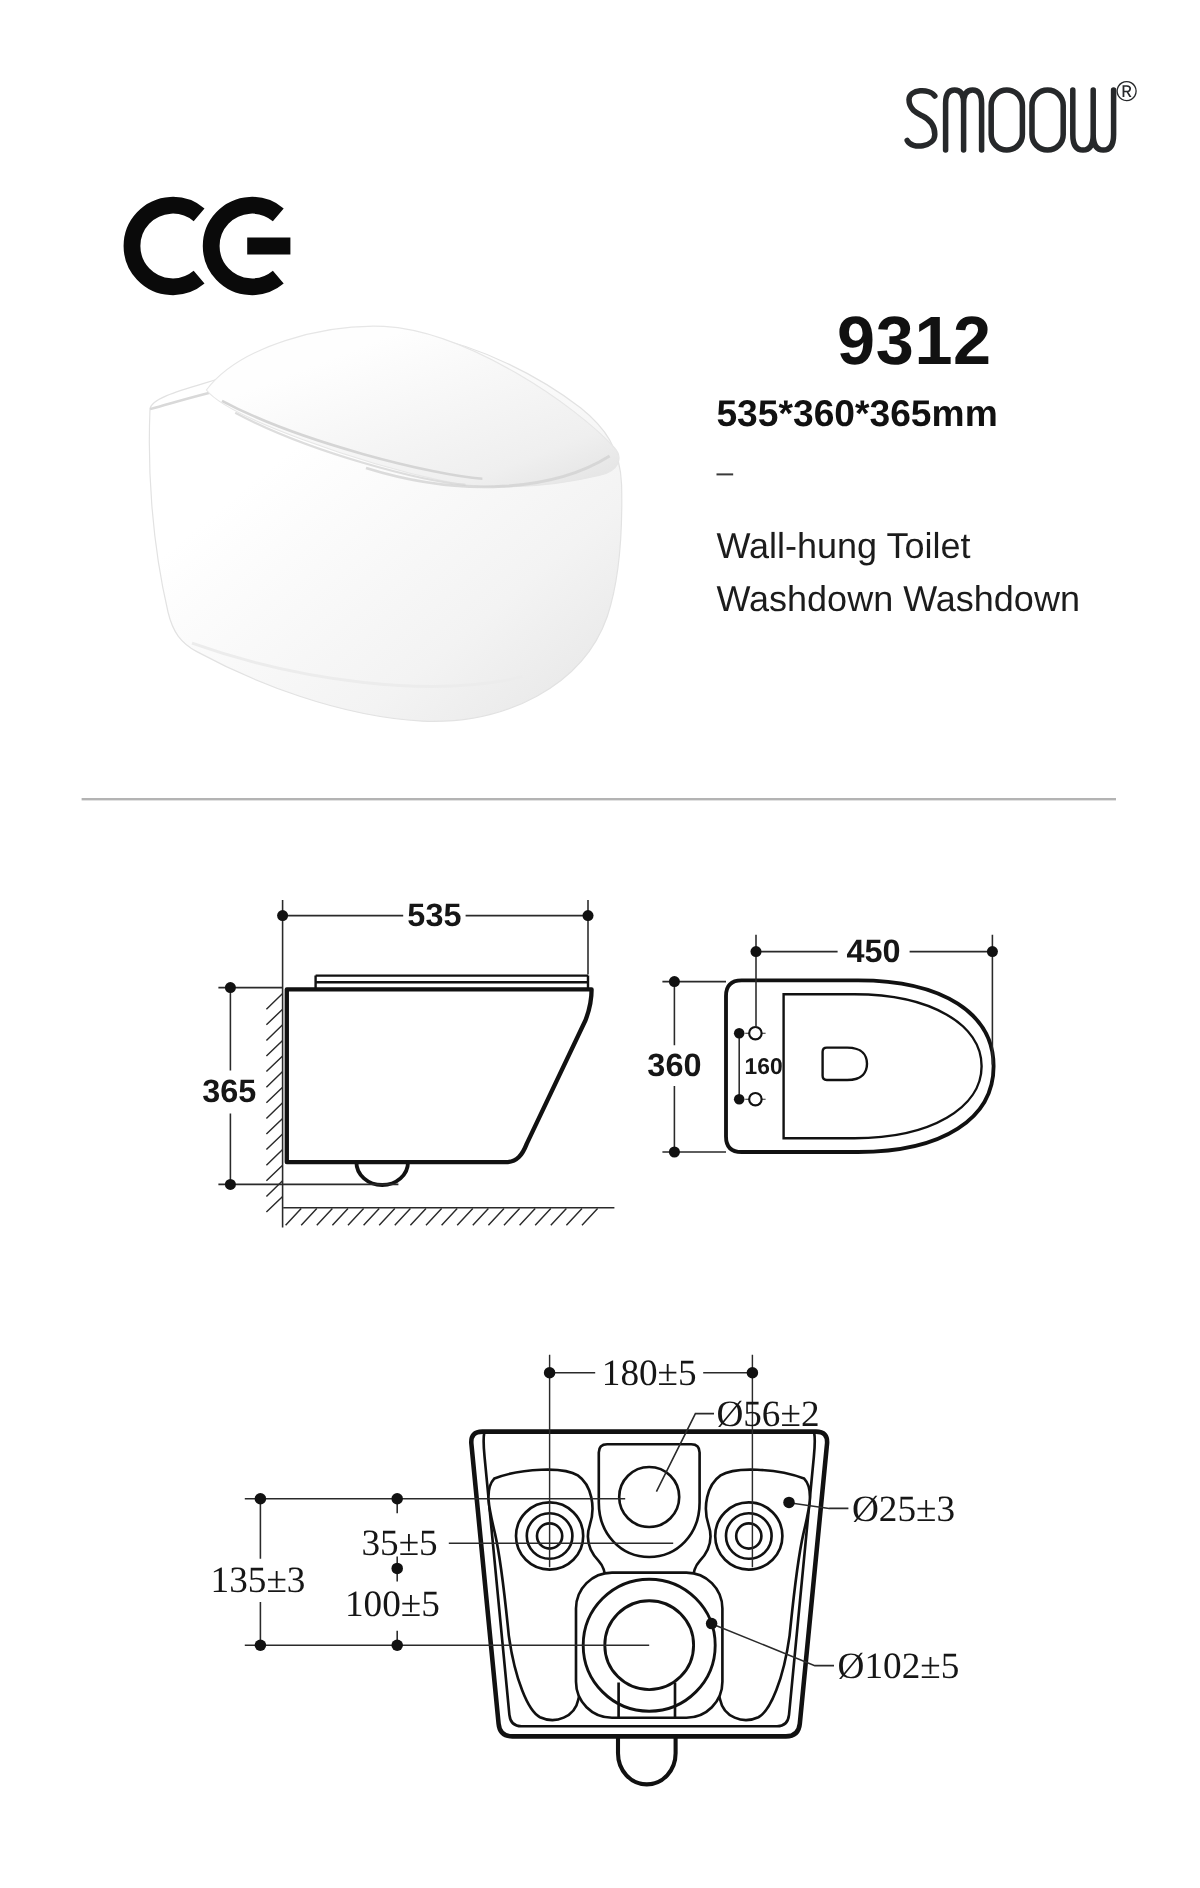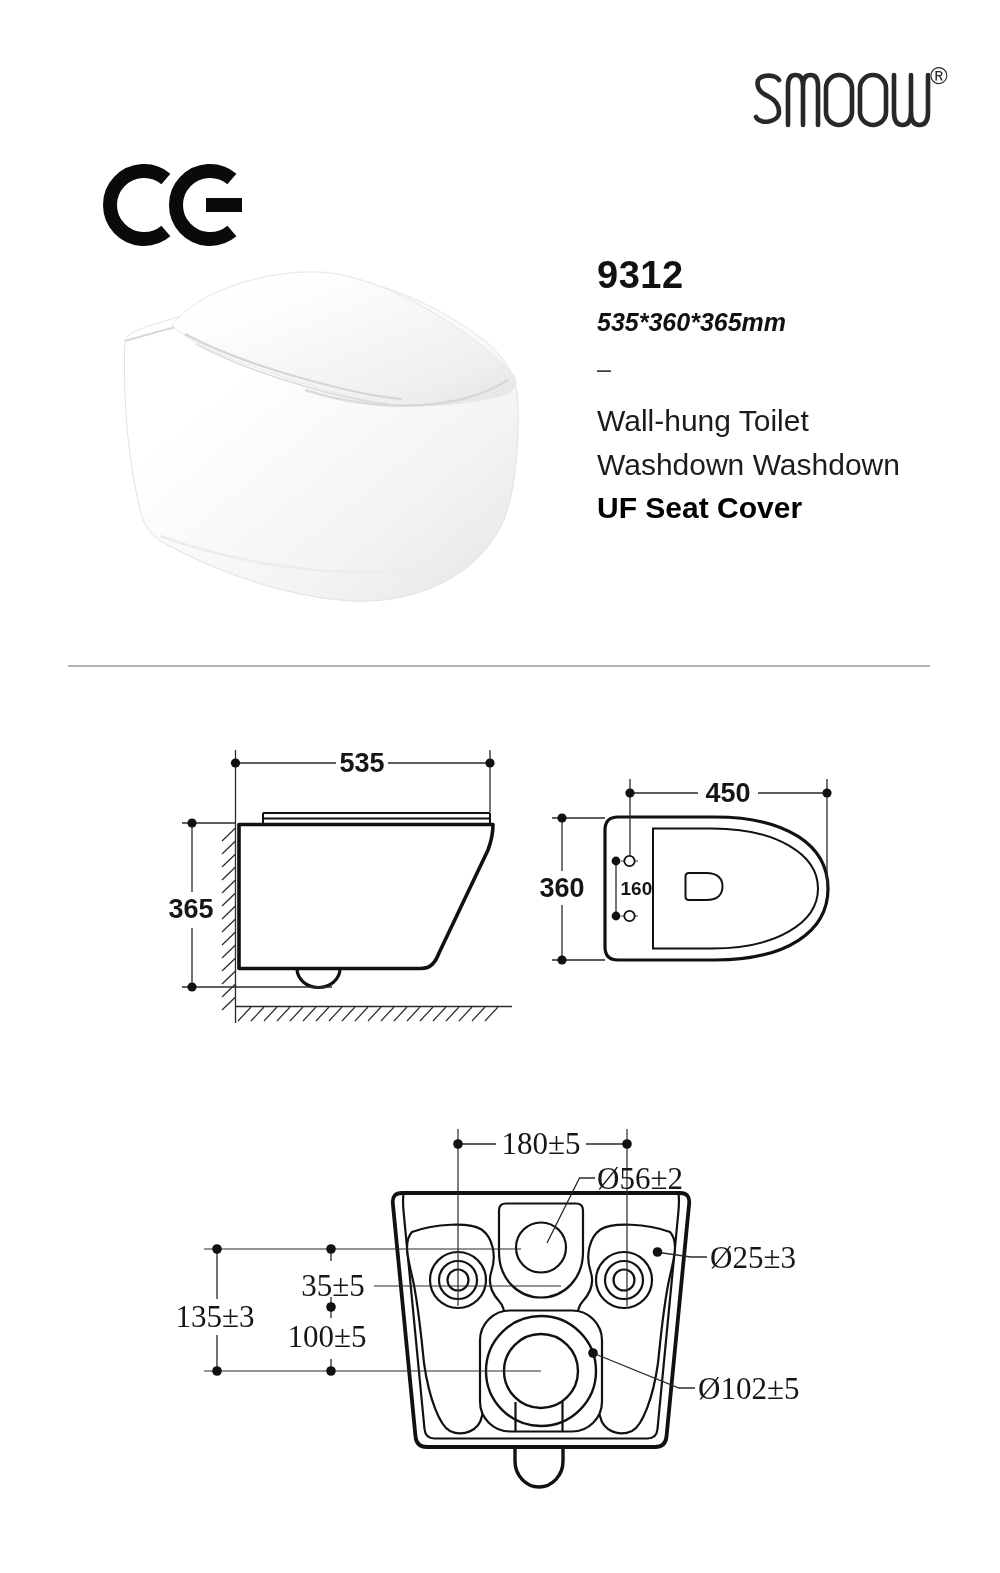--- a/index.html
+++ b/index.html
@@ -1,24 +1,24 @@
 <!DOCTYPE html>
 <html><head>
 <meta charset="utf-8">
 <style>
   html,body{margin:0;padding:0;background:#fff;}
   .page{position:relative;width:1000px;height:1573px;background:#ffffff;overflow:hidden;
         font-family:"Liberation Sans",sans-serif;color:#111;}
   .abs{position:absolute;}
   .vh{position:absolute;width:1px;height:1px;overflow:hidden;clip:rect(0 0 0 0);white-space:nowrap;}
   .product-info{position:absolute;left:597px;top:256px;width:330px;}
-  .model{font-size:38px;font-weight:700;line-height:1;letter-spacing:.5px;}
-  .size{font-size:25px;font-weight:700;font-style:italic;margin-top:16px;line-height:1;}
+  .model{font-size:57px;font-weight:700;line-height:1;letter-spacing:.5px;text-align:center;}
+  .size{font-size:31px;font-weight:700;margin-top:16px;line-height:1;}
   .dash{font-size:25px;font-weight:400;color:#3a3a3a;margin-top:22px;line-height:1;}
-  .features{margin-top:17px;font-size:30px;line-height:1.45;color:#1c1c1c;font-weight:400;}
+  .features{margin-top:27px;font-size:30px;line-height:1.45;color:#1c1c1c;font-weight:400;}
   .features .bold{font-weight:700;color:#000;}
   .divider{position:absolute;left:68px;top:665px;width:862px;height:2px;background:#b3b3b3;}
   svg text{user-select:none;}
   .dimsans{font-family:"Liberation Sans",sans-serif;font-weight:700;fill:#161616;}
   .dimserif{font-family:"Liberation Serif",serif;font-weight:400;fill:#161616;}
 </style>
 </head>
 <body>
 
 <div class="page">
@@ -79,21 +79,20 @@
     </svg>
   </div>
 
   <div class="product-info">
     <div class="model">9312</div>
     <div class="size">535*360*365mm</div>
     <div class="dash">–</div>
     <div class="features">
       <div>Wall-hung Toilet</div>
       <div>Washdown Washdown</div>
-      <div class="bold">UF Seat Cover</div>
     </div>
   </div>
 
   <div class="divider"></div>
 
   <svg class="abs" style="left:150px;top:740px;" width="380" height="300" viewBox="0 0 380 300">
 
     <path d="M72,101 L85.5,88 M72,114 L85.5,101 M72,127 L85.5,114 M72,140 L85.5,127 M72,153 L85.5,140
              M72,166 L85.5,153 M72,179 L85.5,166 M72,192 L85.5,179 M72,205 L85.5,192 M72,218 L85.5,205
              M72,231 L85.5,218 M72,244 L85.5,231 M72,257 L85.5,244 M72,270 L85.5,257" stroke="#2a2a2a" stroke-width="1.2"></path>

